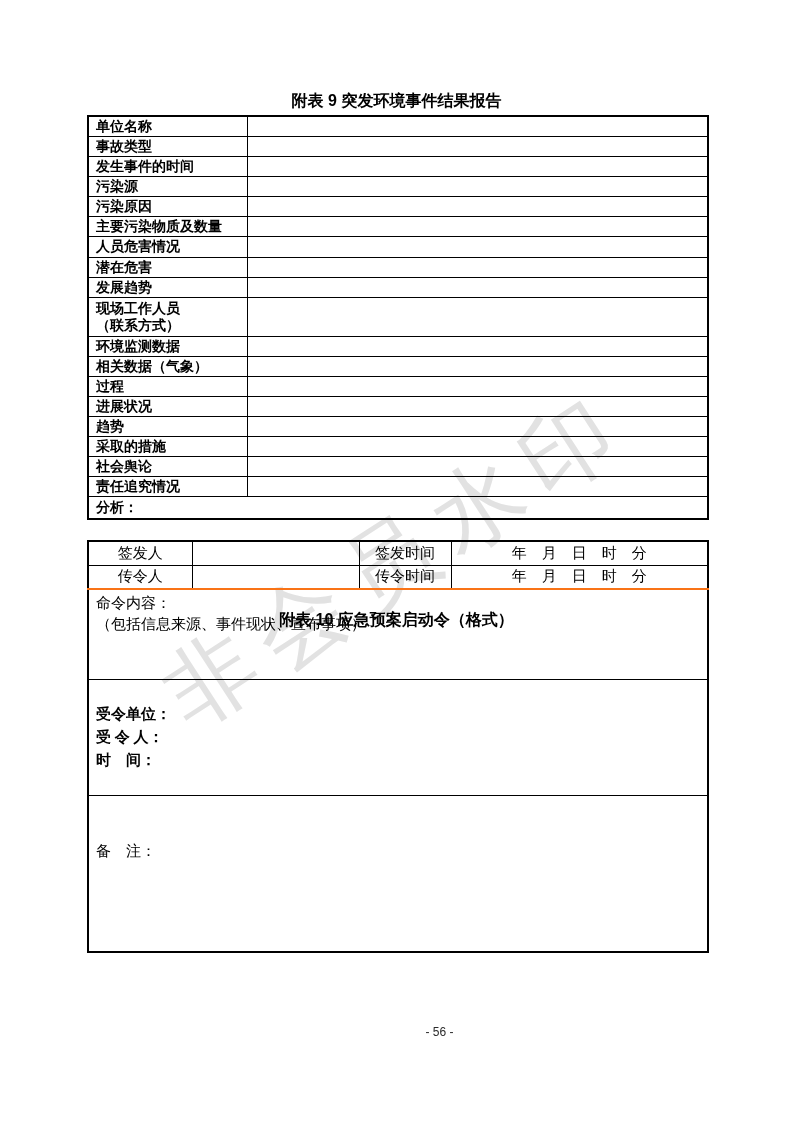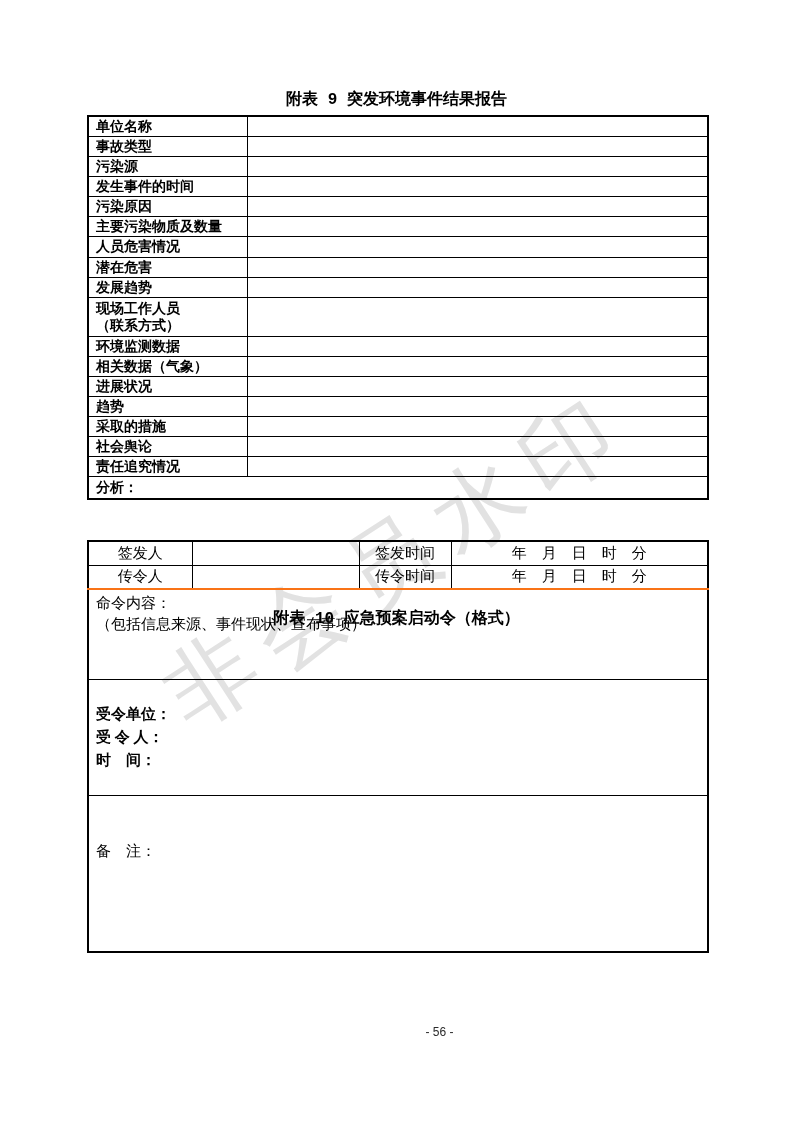--- a/index.html
+++ b/index.html
@@ -24,21 +24,21 @@
     z-index: 0;
     font-family: "Liberation Serif", serif;
     user-select: none;
   }
   .content { position: relative; z-index: 1; }
   .doc-title {
     position: absolute; left: 0; width: 793px;
     text-align: center;
     font-weight: bold;
     font-size: 16px;
-    font-family: Liberation Mono, monospace;
+    font-family: Liberation Sans, sans-serif;
     line-height: 1.1;
   }
   .t9-title  { top: 92px; }
   .t10-title { top: 572px; margin-top: 39px; }
   table {
     position: absolute; left: 87px;
     width: 620px;
     border-collapse: collapse;
     table-layout: fixed;
     background: transparent;
@@ -116,25 +116,25 @@
       <tbody>
         <tr>
           <td class="lbl">单位名称</td>
           <td class="val"></td>
         </tr>
         <tr>
           <td class="lbl">事故类型</td>
           <td class="val"></td>
         </tr>
         <tr>
+          <td class="lbl">发生事件的时间</td>
+          <td class="val"></td>
+        </tr>
+        <tr>
           <td class="lbl">污染源</td>
-          <td class="val"></td>
-        </tr>
-        <tr>
-          <td class="lbl">发生事件的时间</td>
           <td class="val"></td>
         </tr>
         <tr>
           <td class="lbl">污染原因</td>
           <td class="val"></td>
         </tr>
         <tr>
           <td class="lbl">主要污染物质及数量</td>
           <td class="val"></td>
         </tr>
@@ -154,20 +154,24 @@
           <td class="lbl ml">现场工作人员
 （联系方式）</td>
           <td class="val"></td>
         </tr>
         <tr>
           <td class="lbl">环境监测数据</td>
           <td class="val"></td>
         </tr>
         <tr>
           <td class="lbl">相关数据（气象）</td>
+          <td class="val"></td>
+        </tr>
+        <tr>
+          <td class="lbl">过程</td>
           <td class="val"></td>
         </tr>
         <tr>
           <td class="lbl">进展状况</td>
           <td class="val"></td>
         </tr>
         <tr>
           <td class="lbl">趋势</td>
           <td class="val"></td>
         </tr>

